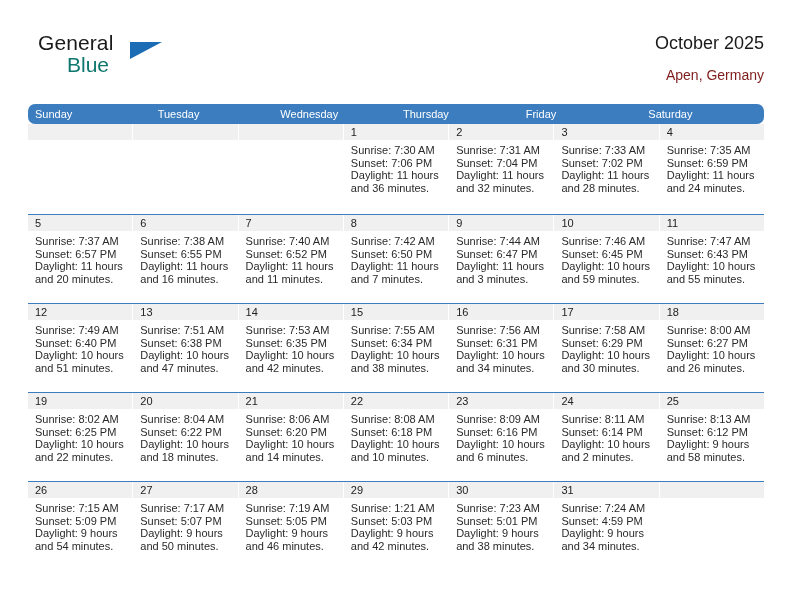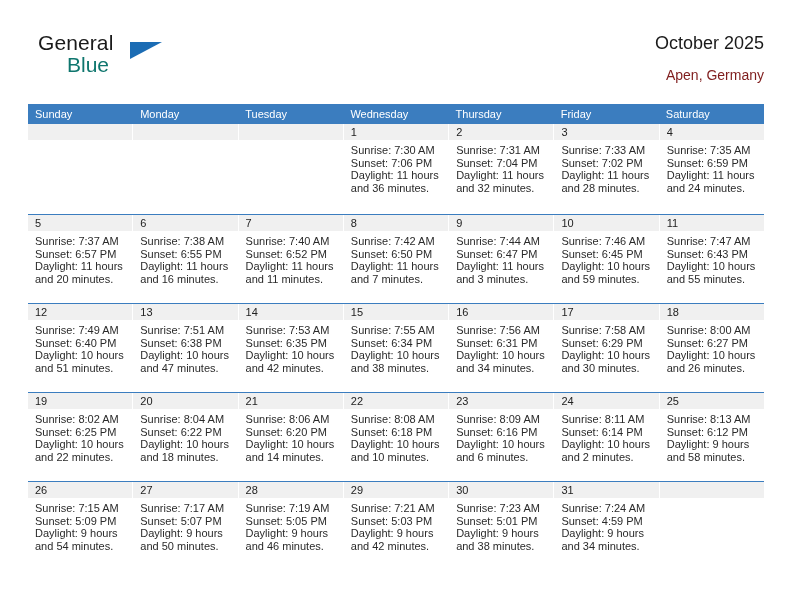--- a/index.html
+++ b/index.html
@@ -84,20 +84,21 @@
   .calendar {
     position: absolute;
     left: 28px;
     top: 104px;
     width: 736px;
   }
   .dow-row {
     display: flex;
     background: #3b7dbf;
     height: 20px;
+    border-radius: 7px;
   }
   .dow {
     flex: 1 1 0;
     color: #ffffff;
     font-size: 11px;
     line-height: 20px;
     padding-left: 7px;
     box-sizing: border-box;
     white-space: nowrap;
   }
@@ -160,21 +161,20 @@
     <div class="title-block">
       <div class="cal-title">October 2025</div>
       <div class="cal-sub">Apen, Germany</div>
     </div>
 
   </div>
 
   <div class="calendar">
     <div class="dow-row" id="dow-row">
         <div class="dow">Sunday</div>
-        <div class="dow">Monday</div>
         <div class="dow">Tuesday</div>
         <div class="dow">Wednesday</div>
         <div class="dow">Thursday</div>
         <div class="dow">Friday</div>
         <div class="dow">Saturday</div>
       </div>
     <div id="weeks-container">
         <div class="week first">
           <div class="cell empty">
             <div class="daynum"></div>
@@ -441,21 +441,21 @@
             <div class="info">
               <div>Sunrise: 7:19 AM</div>
               <div>Sunset: 5:05 PM</div>
               <div>Daylight: 9 hours</div>
               <div>and 46 minutes.</div>
             </div>
           </div>
           <div class="cell">
             <div class="daynum">29</div>
             <div class="info">
-              <div>Sunrise: 7:21 AM</div>
+              <div>Sunrise: 1:21 AM</div>
               <div>Sunset: 5:03 PM</div>
               <div>Daylight: 9 hours</div>
               <div>and 42 minutes.</div>
             </div>
           </div>
           <div class="cell">
             <div class="daynum">30</div>
             <div class="info">
               <div>Sunrise: 7:23 AM</div>
               <div>Sunset: 5:01 PM</div>

